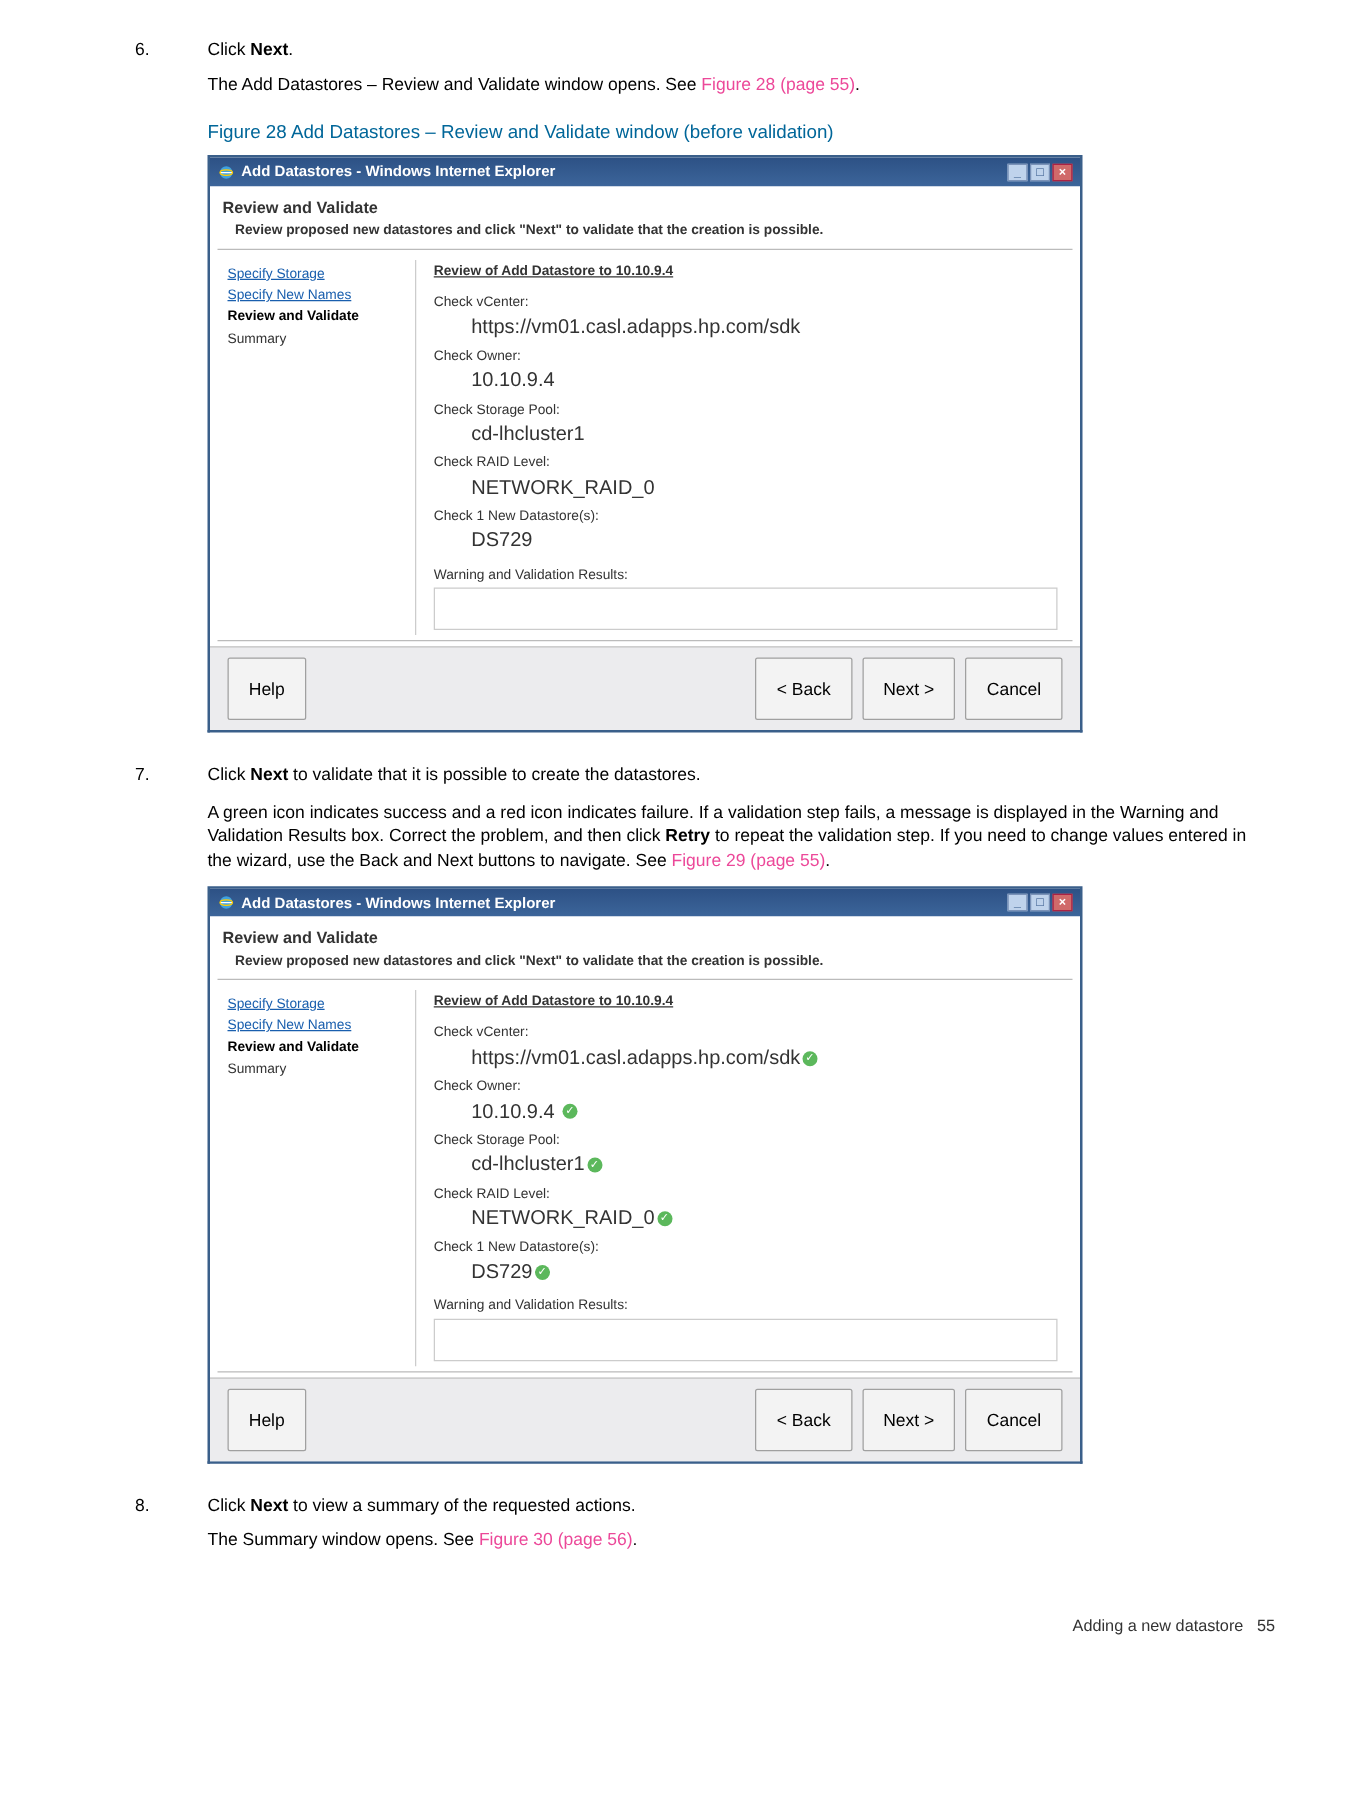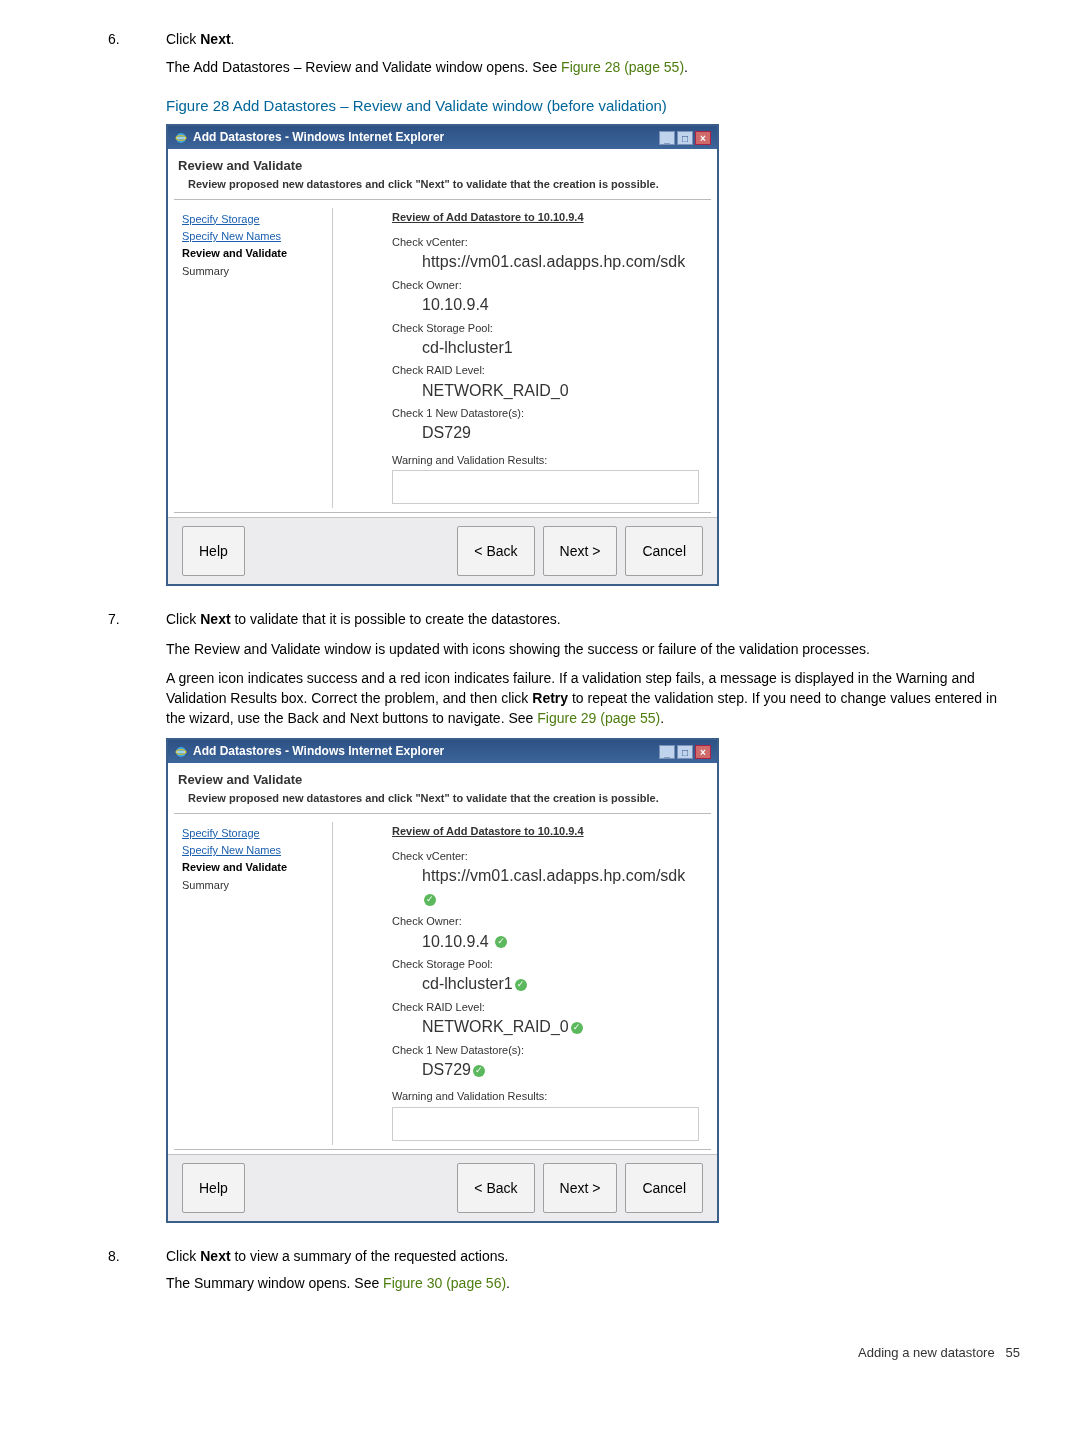--- a/index.html
+++ b/index.html
@@ -22,27 +22,27 @@
     font-size: 14px;
   }
   ol.steps > li > .body { padding-left: 26px; }
   .bold { font-weight: bold; }
   .fig-caption {
     color: #006699;
     font-weight: normal;
     font-size: 15px;
     margin: 18px 0 8px 0;
   }
-  .page-link { color: #4d7c0f; }
+  .page-link { color: #ec4899; }
   p { margin-bottom: 8px; }
   .para-block p { margin-bottom: 10px; }
 
   
   .win {
-    width: 553px;
+    width: 700px;
     border: 2px solid #3a5f8a;
     border-top: none;
     background: #fff;
     font-family: Tahoma, Verdana, sans-serif;
     font-size: 11px;
     color: #333;
     margin-bottom: 18px;
   }
   .win-title {
     background: linear-gradient(#2d5185, #3c659a);
@@ -77,21 +77,21 @@
     font-weight: bold;
     font-size: 13px;
     padding: 8px 10px 2px 10px;
   }
   .rv-sub {
     font-weight: bold;
     font-size: 11px;
     padding: 0 10px 6px 20px;
   }
   .win-hr { border-top: 1px solid #bbb; margin: 0 6px 4px 6px; }
-  .win-body { display: flex; padding: 4px 10px 4px 10px; gap: 45px; }
+  .win-body { display: flex; padding: 4px 10px 4px 10px; }
   .win-nav {
     width: 155px;
     padding: 4px 8px 4px 4px;
     border-right: 1px solid #ccc;
     font-size: 11px;
   }
   .win-nav a { color: #1a5fae; text-decoration: underline; display: block; margin-bottom: 2px; }
   .win-nav .cur { font-weight: bold; color: #000; margin-bottom: 2px; }
   .win-nav .plain { color: #333; margin-bottom: 2px; }
   .win-content { flex: 1; padding: 2px 8px 4px 14px; font-size: 11px; }
@@ -228,21 +228,20 @@
       </div>
     </div>
   </li>
 
   <li>
     <span class="num">7.</span>
     <div class="body para-block">
       <p>
         <span>Click </span><span class="bold">Next</span><span> to validate that it is possible to create the datastores.</span>
       </p>
-      <p>The Review and Validate window is updated with icons showing the success or failure of the validation processes.</p>
       <p>
         <span>A green icon indicates success and a red icon indicates failure. If a validation step fails, a message is displayed in the Warning and Validation Results box. Correct the problem, and then click </span><span class="bold">Retry</span><span> to repeat the validation step. If you need to change values entered in the wizard, use the Back and Next buttons to navigate. See </span><span class="page-link">Figure 29 (page 55)</span><span>.</span>
       </p>
 
 
       <div class="win">
         <div class="win-title">
           <span class="ie-icon">
             <svg viewBox="0 0 14 14">
                 <circle cx="7" cy="7" r="5" fill="#3fa1e0"></circle>

